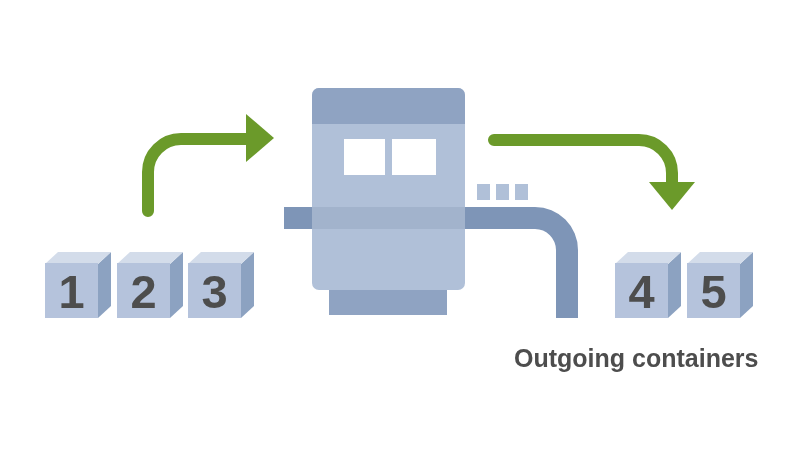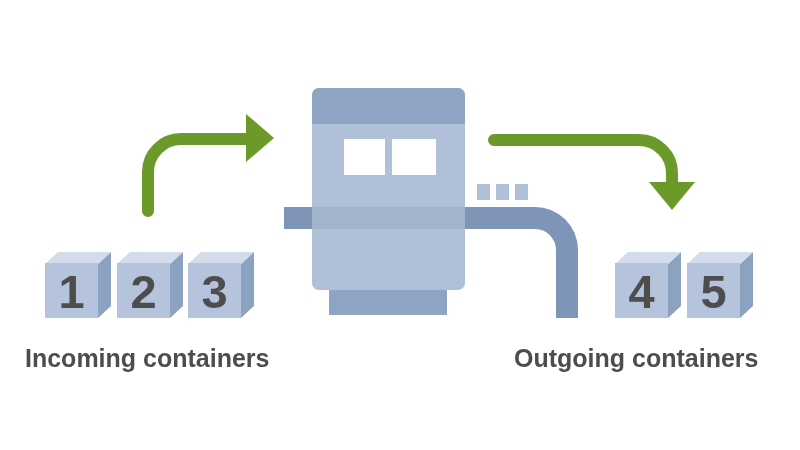--- a/index.html
+++ b/index.html
@@ -129,16 +129,15 @@
     </div>
   </div>
   <div class="box b5">
     <div class="face side"></div>
     <div class="face top"></div>
     <div class="face front">
       <span class="num">5</span>
     </div>
   </div>
 
-  <div class="flow-label label-in">Incoming containers</div>
   <div class="flow-label label-out">Outgoing containers</div>
 
 </div>
 
 </body></html>

